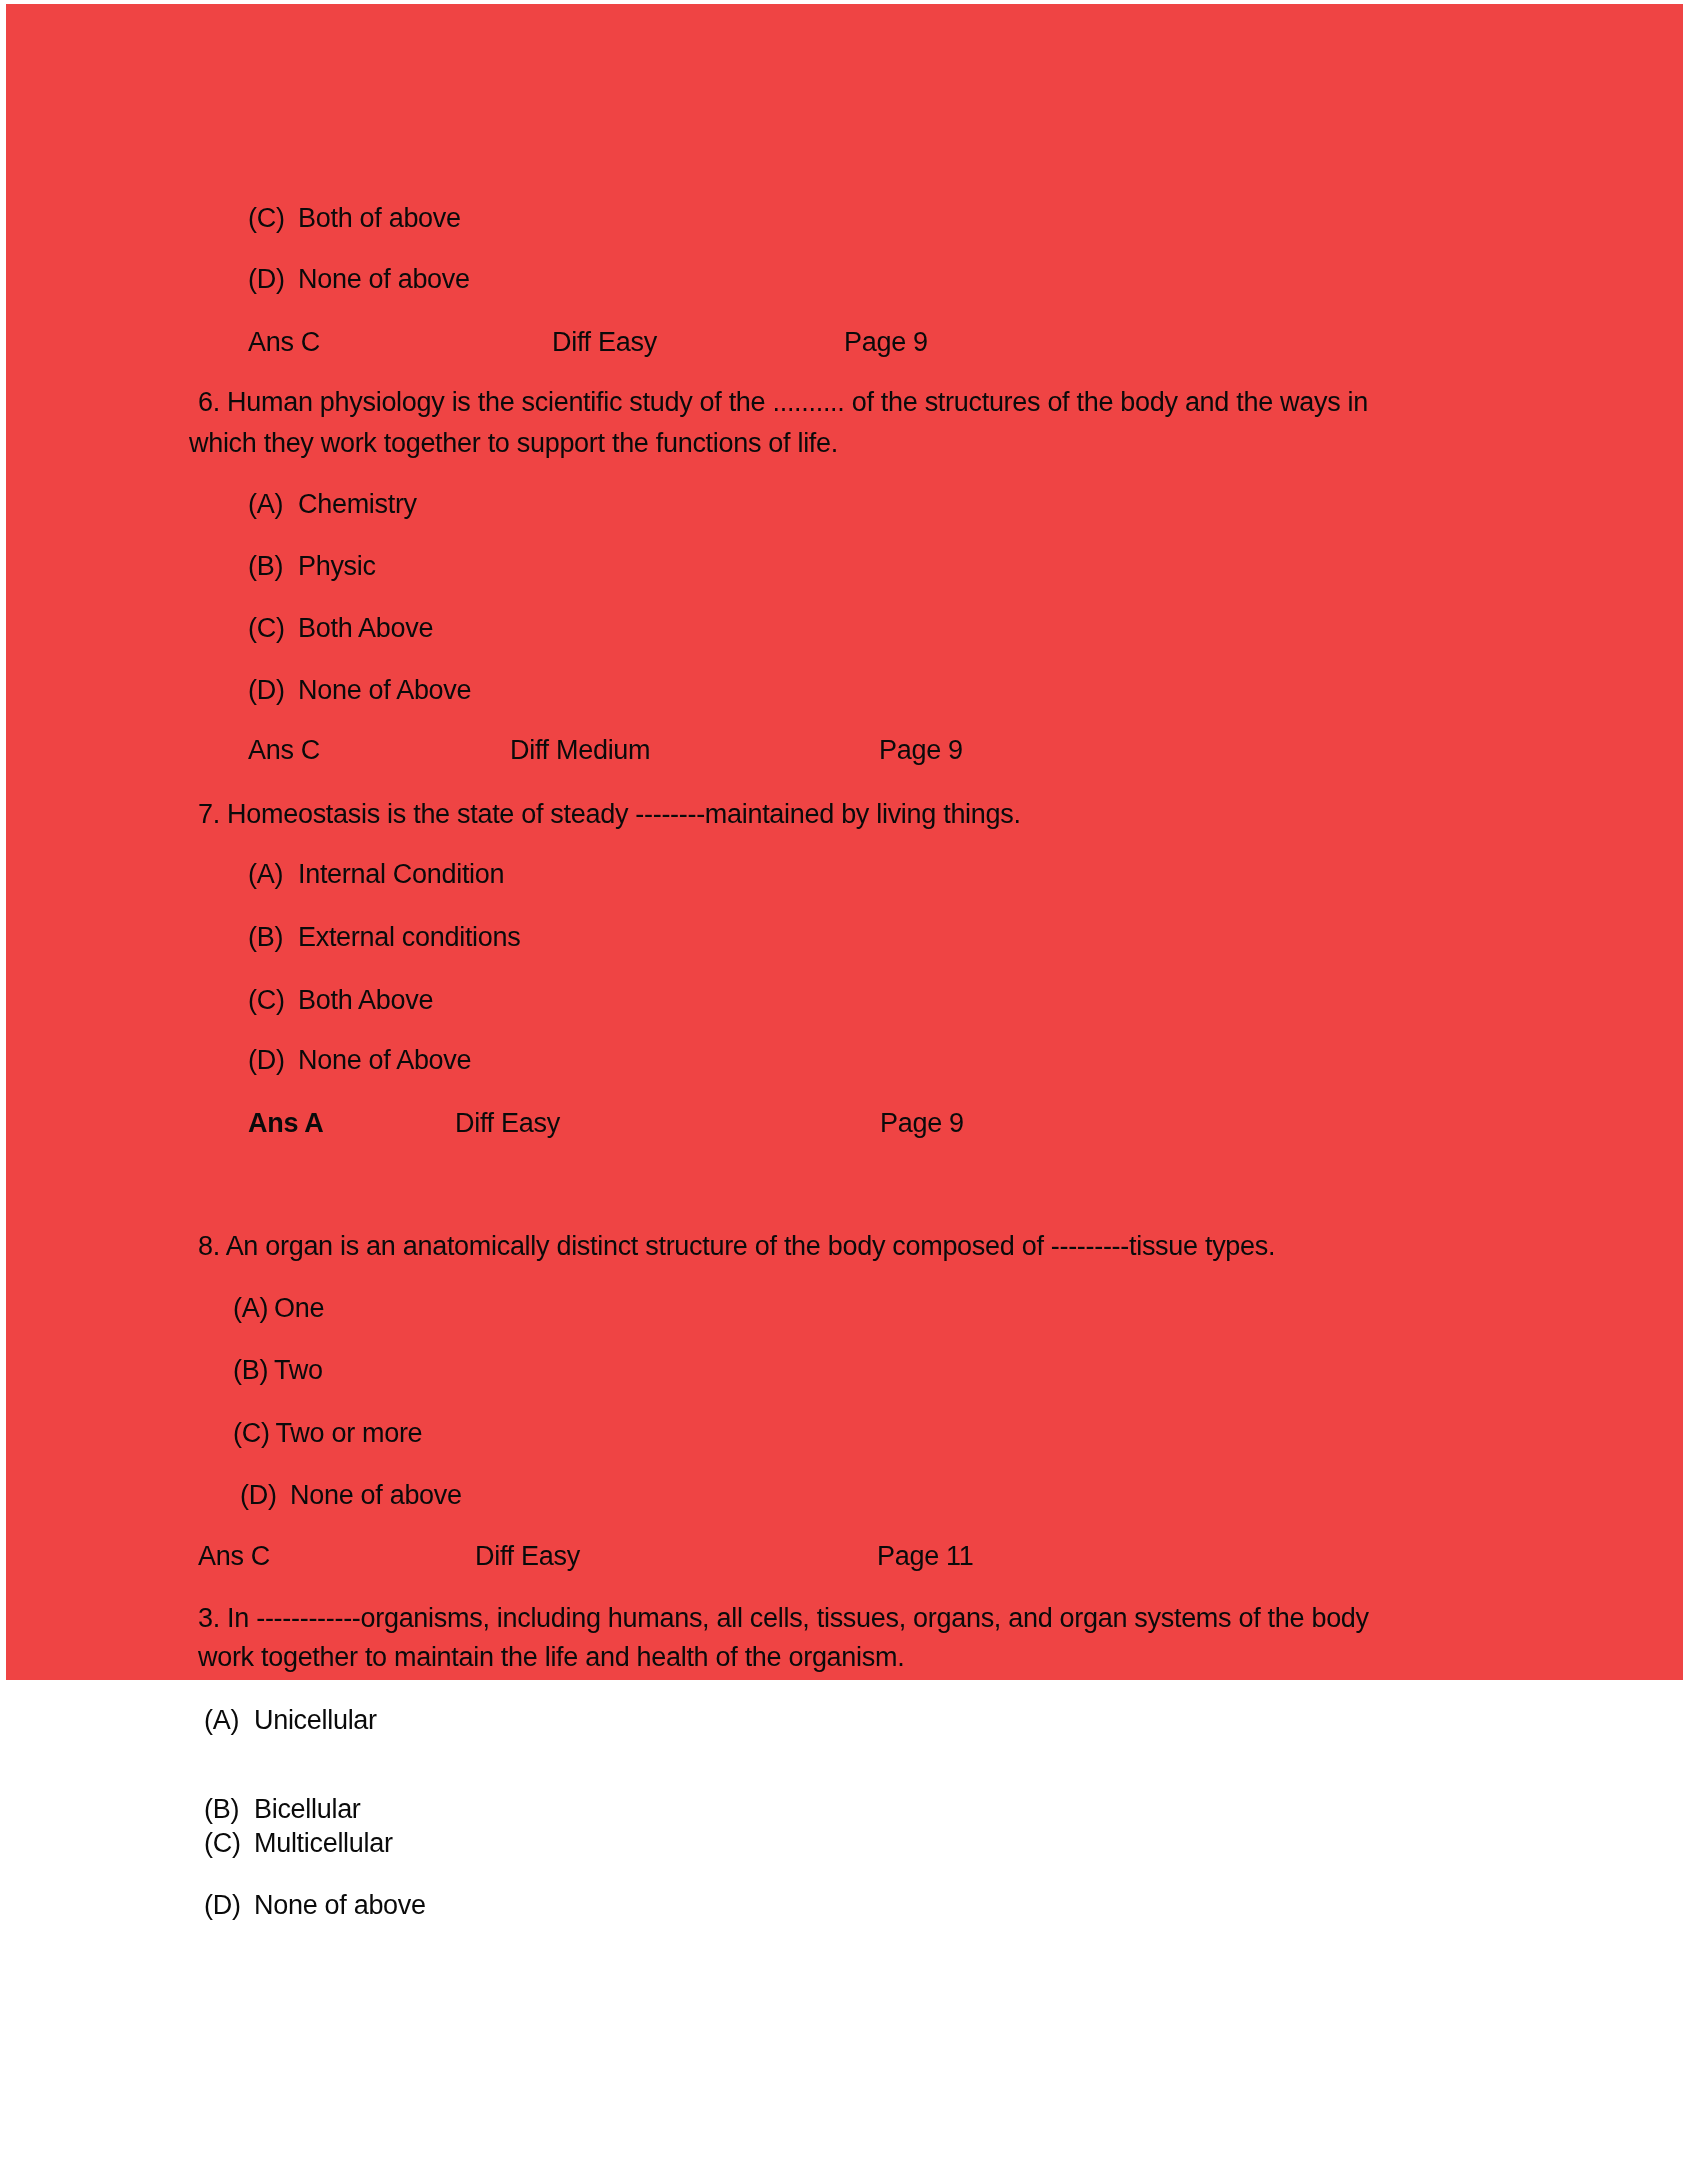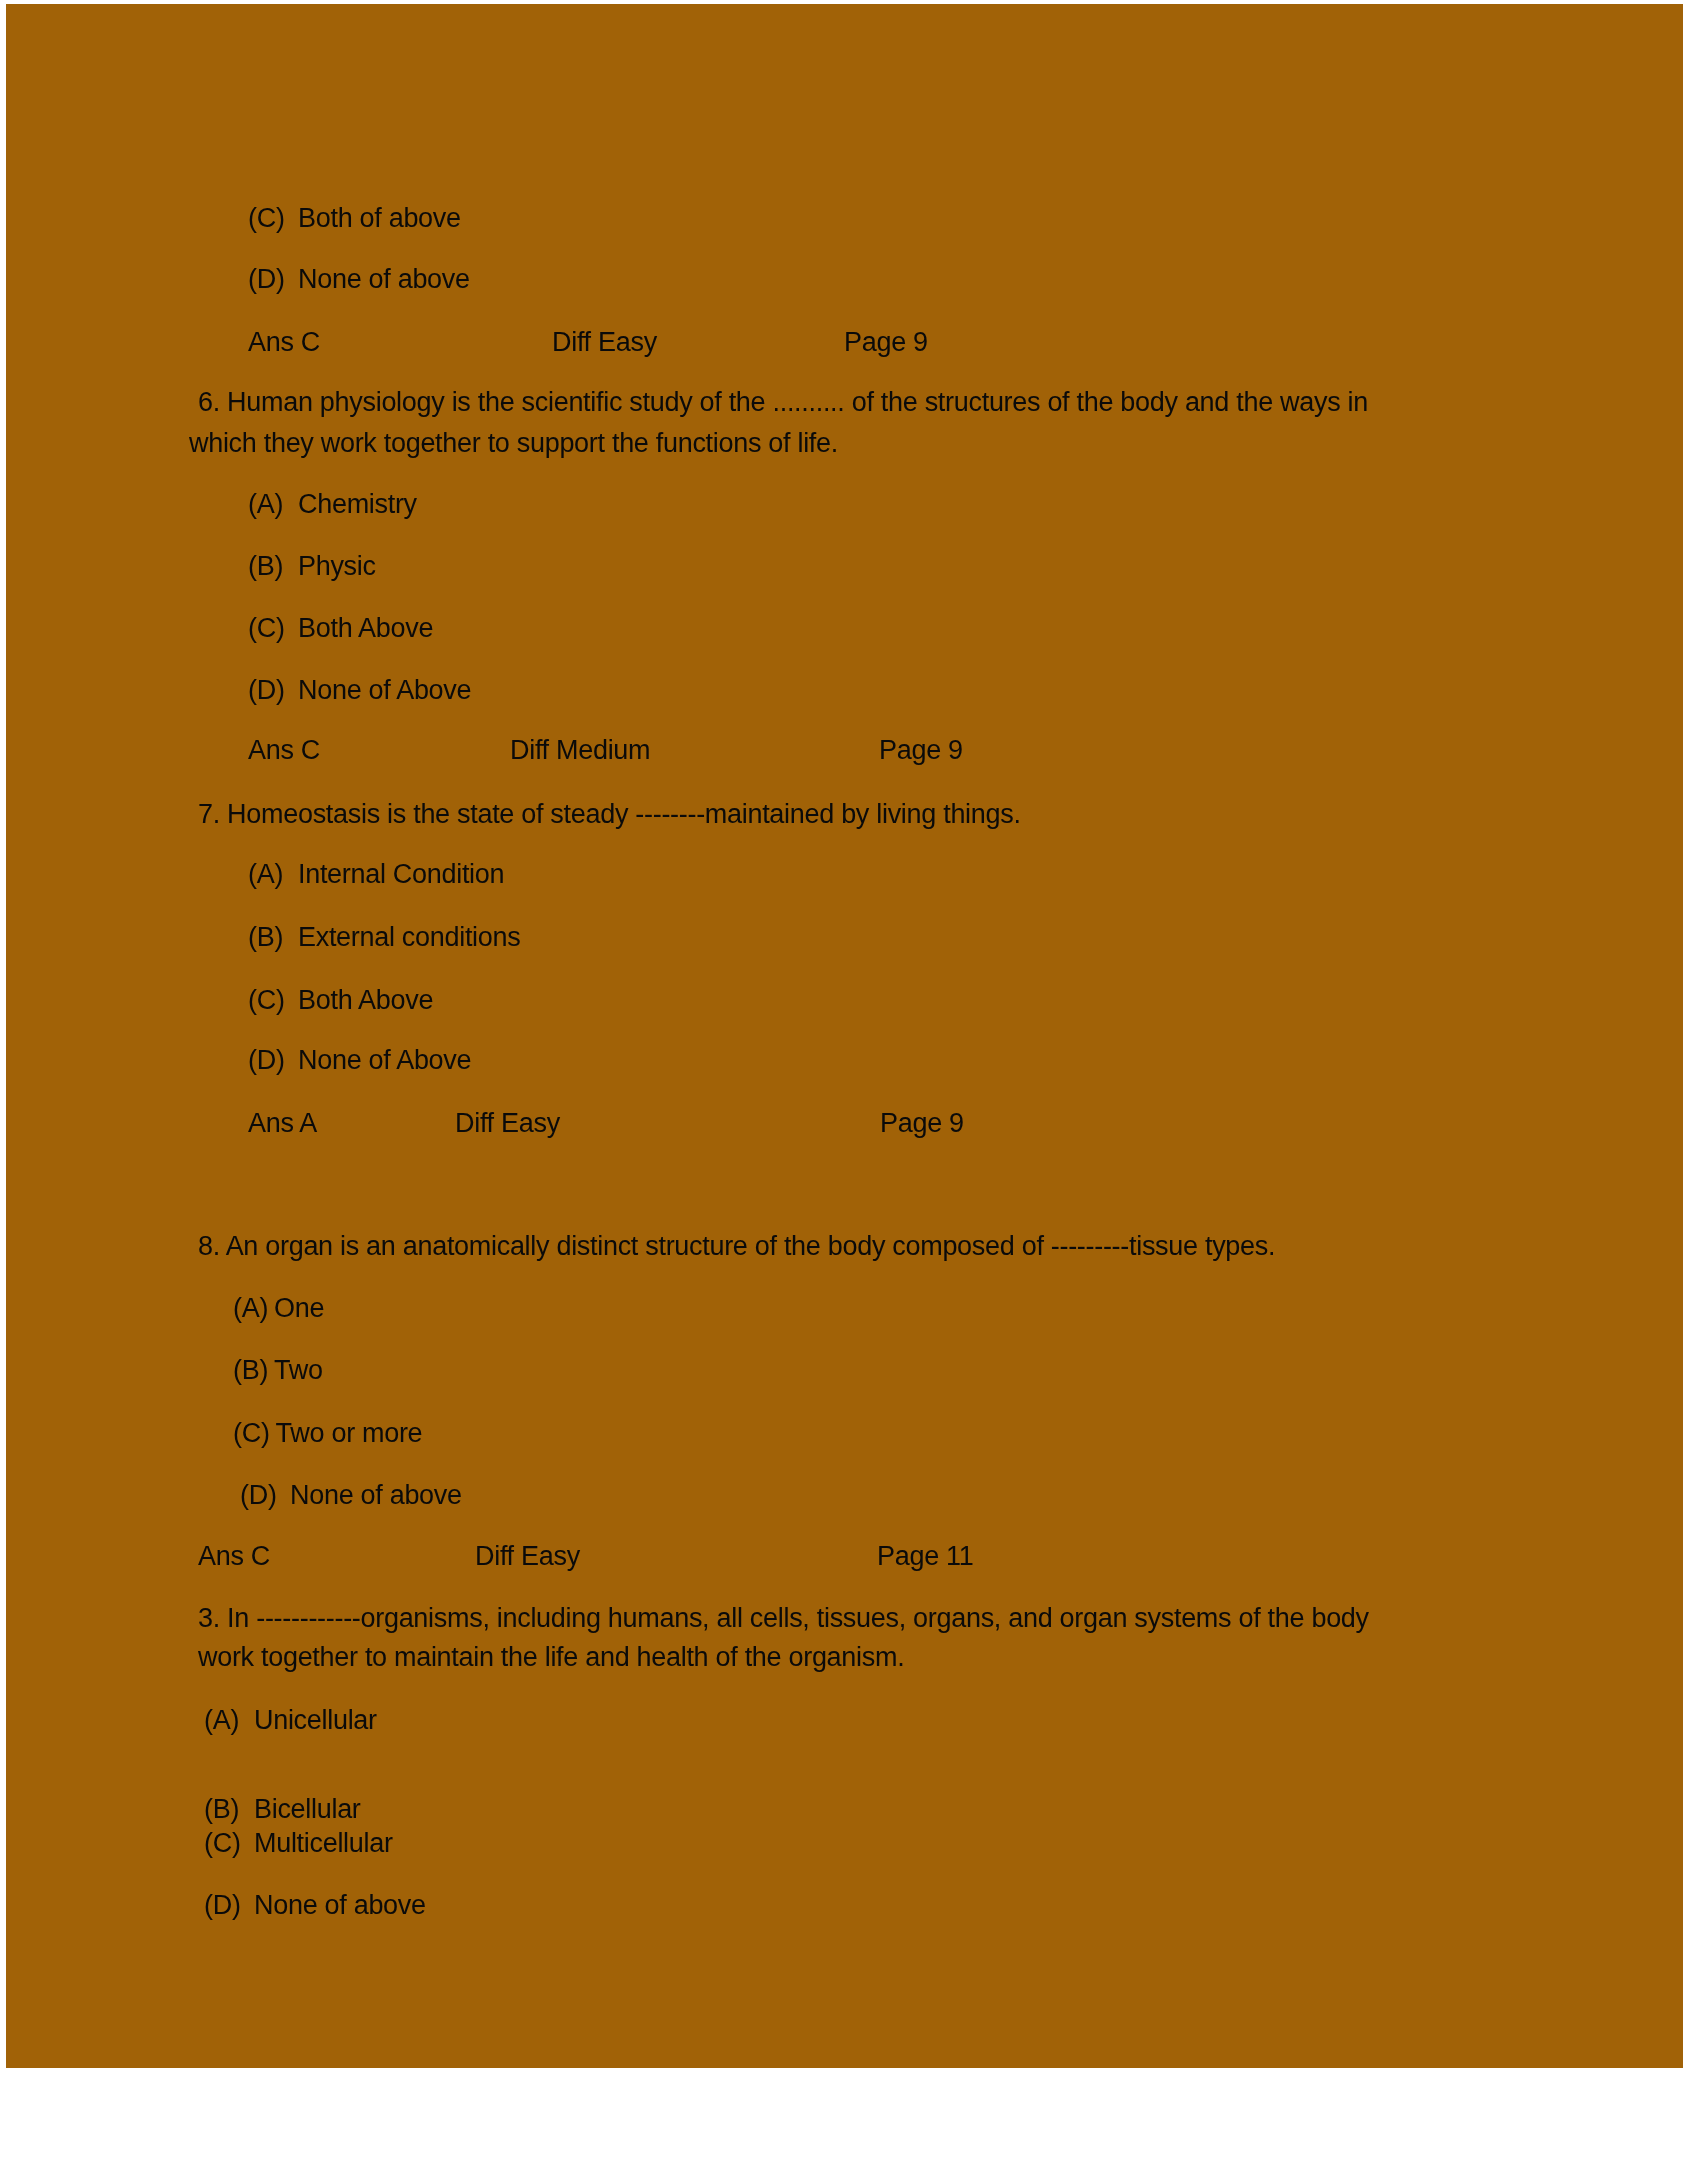--- a/index.html
+++ b/index.html
@@ -12,22 +12,22 @@
       height: 2178px;
       position: relative;
       overflow: hidden;
       font-family: "Liberation Sans", "DejaVu Sans", sans-serif;
     }
     .page {
       position: absolute;
       left: 6px;
       top: 4px;
       width: 1677px;
-      height: 2064px;
-      background: #a16207;
+      height: 1676px;
+      background: #ef4444;
     }
     .line {
       position: absolute;
       font-size: 27px;
       line-height: 34px;
       color: #0a0a0a;
       white-space: nowrap;
       letter-spacing: -0.3px;
       transform: translateY(-50%);
     }
@@ -79,21 +79,21 @@
   </div>
   <div class="line" style="left:242px; top:933px;">
     <span class="opt-letter">(B)</span><span>External conditions</span>
   </div>
   <div class="line" style="left:242px; top:996px;">
     <span class="opt-letter">(C)</span><span>Both Above</span>
   </div>
   <div class="line" style="left:242px; top:1056px;">
     <span class="opt-letter">(D)</span><span>None of Above</span>
   </div>
-  <div class="line" style="left:242px; top:1119px;">Ans A</div>
+  <div class="line" style="left:242px; top:1119px;font-weight:bold;">Ans A</div>
   <div class="line" style="left:449px; top:1119px;">Diff Easy</div>
   <div class="line" style="left:874px; top:1119px;">Page 9</div>
 
   <div class="line" style="left:192px; top:1242px;">8. An organ is an anatomically distinct structure of the body composed of ---------tissue types.</div>
   <div class="line" style="left:227px; top:1304px;">
     <span class="opt-letter tight">(A)</span><span>One</span>
   </div>
   <div class="line" style="left:227px; top:1366px;">
     <span class="opt-letter tight">(B)</span><span>Two</span>
   </div>

